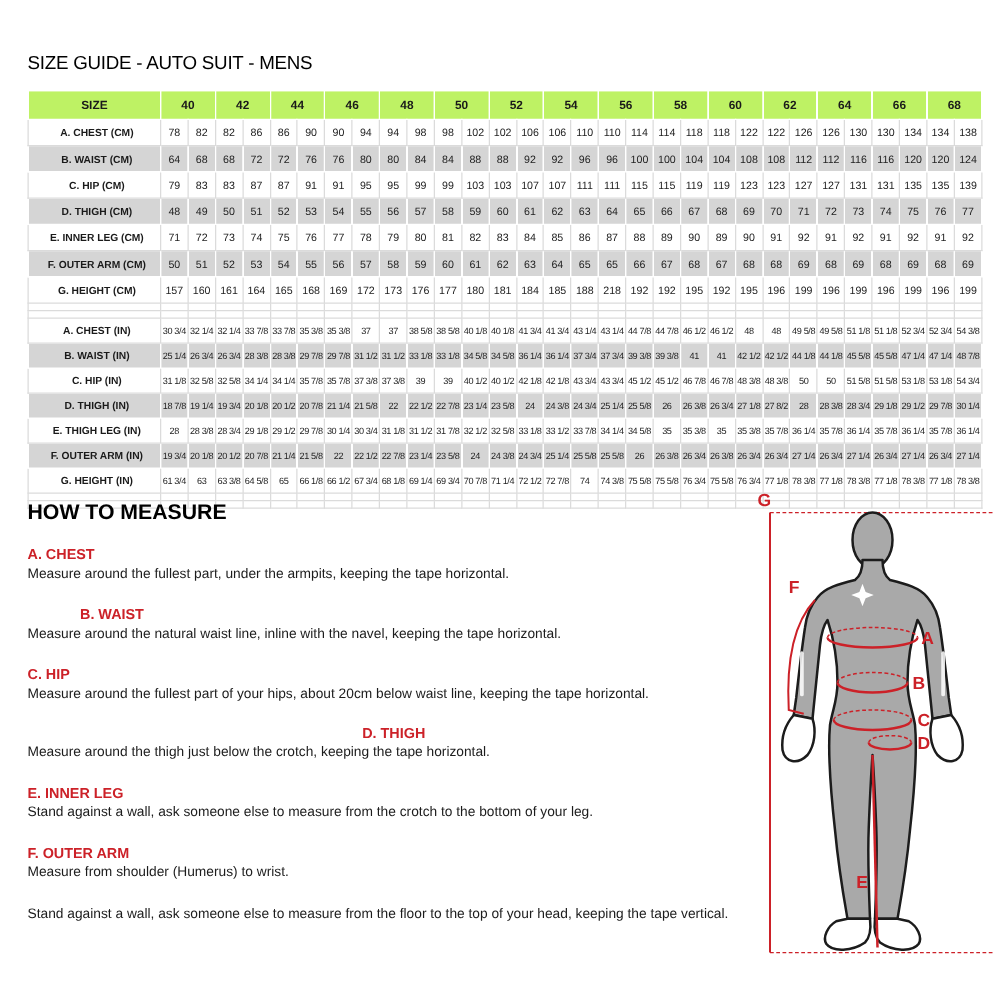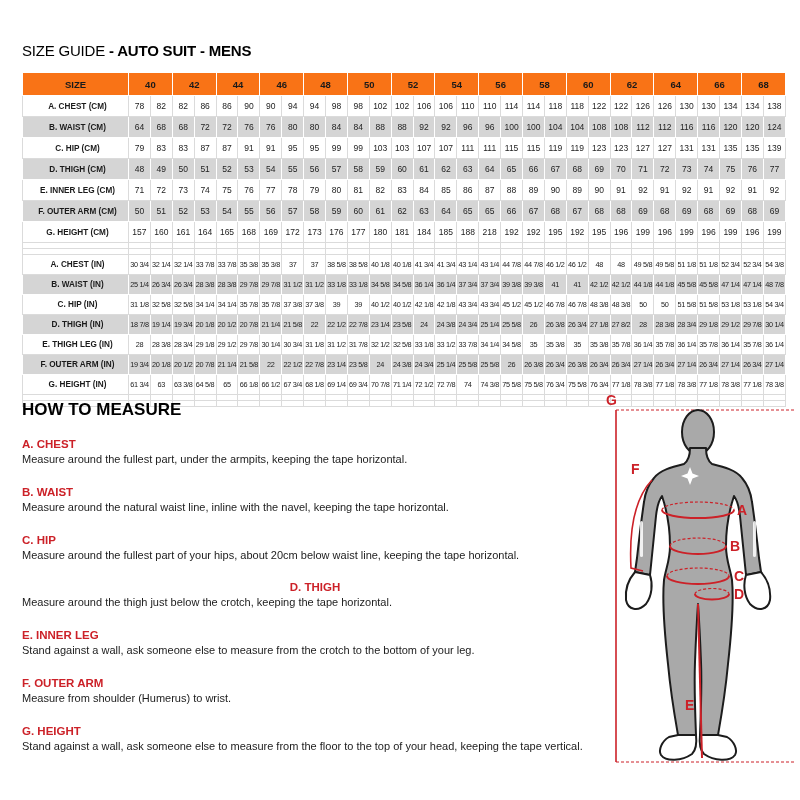--- a/index.html
+++ b/index.html
@@ -1,26 +1,26 @@
 <!DOCTYPE html>
 <html><head>
 <meta charset="utf-8">
 <style>
   html,body{margin:0;padding:0;background:#fff;}
   .page{position:relative;width:800px;height:800px;background:#fff;overflow:hidden;
         font-family:"Liberation Sans",sans-serif;color:#111;}
   
   .title{position:absolute;left:22px;top:42px;font-size:15px;letter-spacing:-0.2px;color:#000;}
   .title .t-reg{font-weight:500;}
-  .title .t-bold{font-weight:700;}
+  .title .t-bold{font-weight:400;}
   
   .size-table{position:absolute;left:22px;top:72px;width:764px;border-collapse:collapse;table-layout:fixed;}
   .size-table th,.size-table td{padding:0;text-align:center;vertical-align:middle;overflow:hidden;white-space:nowrap;}
   .size-table col.lab{width:106px;}
-  .h-row th{height:22px;background:#f97316;border:1.5px solid #fff;font-size:9.5px;font-weight:bold;color:#1a1a1a;}
+  .h-row th{height:22px;background:#bef264;border:1.5px solid #fff;font-size:9.5px;font-weight:bold;color:#1a1a1a;}
   .cm-row th,.cm-row td{height:20px;}
   .in-row th,.in-row td{height:19px;}
   .spacer-row th,.spacer-row td{height:5px;}
   .r-light th,.r-light td{background:#fff;border:1px solid #dbdbdb;}
   .r-dark th,.r-dark td{background:#d5d5d5;border:1px solid #fff;}
   .rlabel{font-size:8.2px;font-weight:bold;text-align:center;padding-left:4px !important;color:#1a1a1a;}
   .cm-row td{font-size:8.5px;color:#222;}
   .in-row td{font-size:7.3px;letter-spacing:-0.3px;color:#222;}
   
   .howto{position:absolute;left:22px;top:400px;width:586px;}
@@ -693,41 +693,40 @@
     </table>
 
   <div class="howto">
     <h2>HOW TO MEASURE</h2>
     <div>
         <div class="m-section">
           <h3 style="color: rgb(204, 33, 40);">A. CHEST</h3>
           <p>Measure around the fullest part, under the armpits, keeping the tape horizontal.</p>
         </div>
         <div class="m-section">
-          <h3 style="color: rgb(204, 33, 40);">B. WAIST</h3>
+          <h3 style="color: rgb(204, 33, 40); margin-left: 42px;">B. WAIST</h3>
           <p>Measure around the natural waist line, inline with the navel, keeping the tape horizontal.</p>
         </div>
         <div class="m-section">
           <h3 style="color: rgb(204, 33, 40); margin-top: 14px;">C. HIP</h3>
           <p>Measure around the fullest part of your hips, about 20cm below waist line, keeping the tape horizontal.</p>
         </div>
         <div class="m-section">
           <h3 style="color: rgb(204, 33, 40); text-align: center;">D. THIGH</h3>
           <p>Measure around the thigh just below the crotch, keeping the tape horizontal.</p>
         </div>
         <div class="m-section">
           <h3 style="color: rgb(204, 33, 40);">E. INNER LEG</h3>
           <p>Stand against a wall, ask someone else to measure from the crotch to the bottom of your leg.</p>
         </div>
         <div class="m-section">
           <h3 style="color: rgb(204, 33, 40);">F. OUTER ARM</h3>
           <p>Measure from shoulder (Humerus) to wrist.</p>
         </div>
         <div class="m-section">
-          <h3 style="color: rgb(204, 33, 40);">G. HEIGHT</h3>
           <p>Stand against a wall, ask someone else to measure from the floor to the top of your head, keeping the tape vertical.</p>
         </div>
       </div>
   </div>
 
   <div class="figure-wrap">
     <svg width="200" height="408" viewBox="0 0 200 408">
 
       <line x1="18" y1="22" x2="197" y2="22" stroke="#cc2128" stroke-width="1" stroke-dasharray="3,2"></line>
       <line x1="18" y1="374" x2="197" y2="374" stroke="#cc2128" stroke-width="1" stroke-dasharray="3,2"></line>

